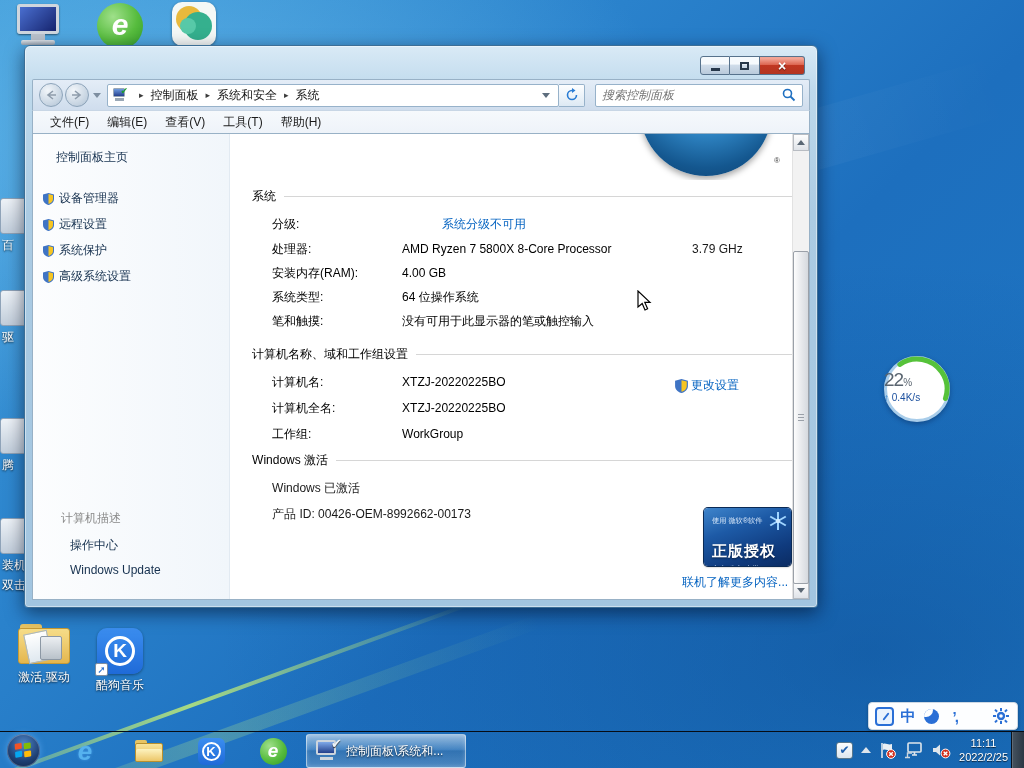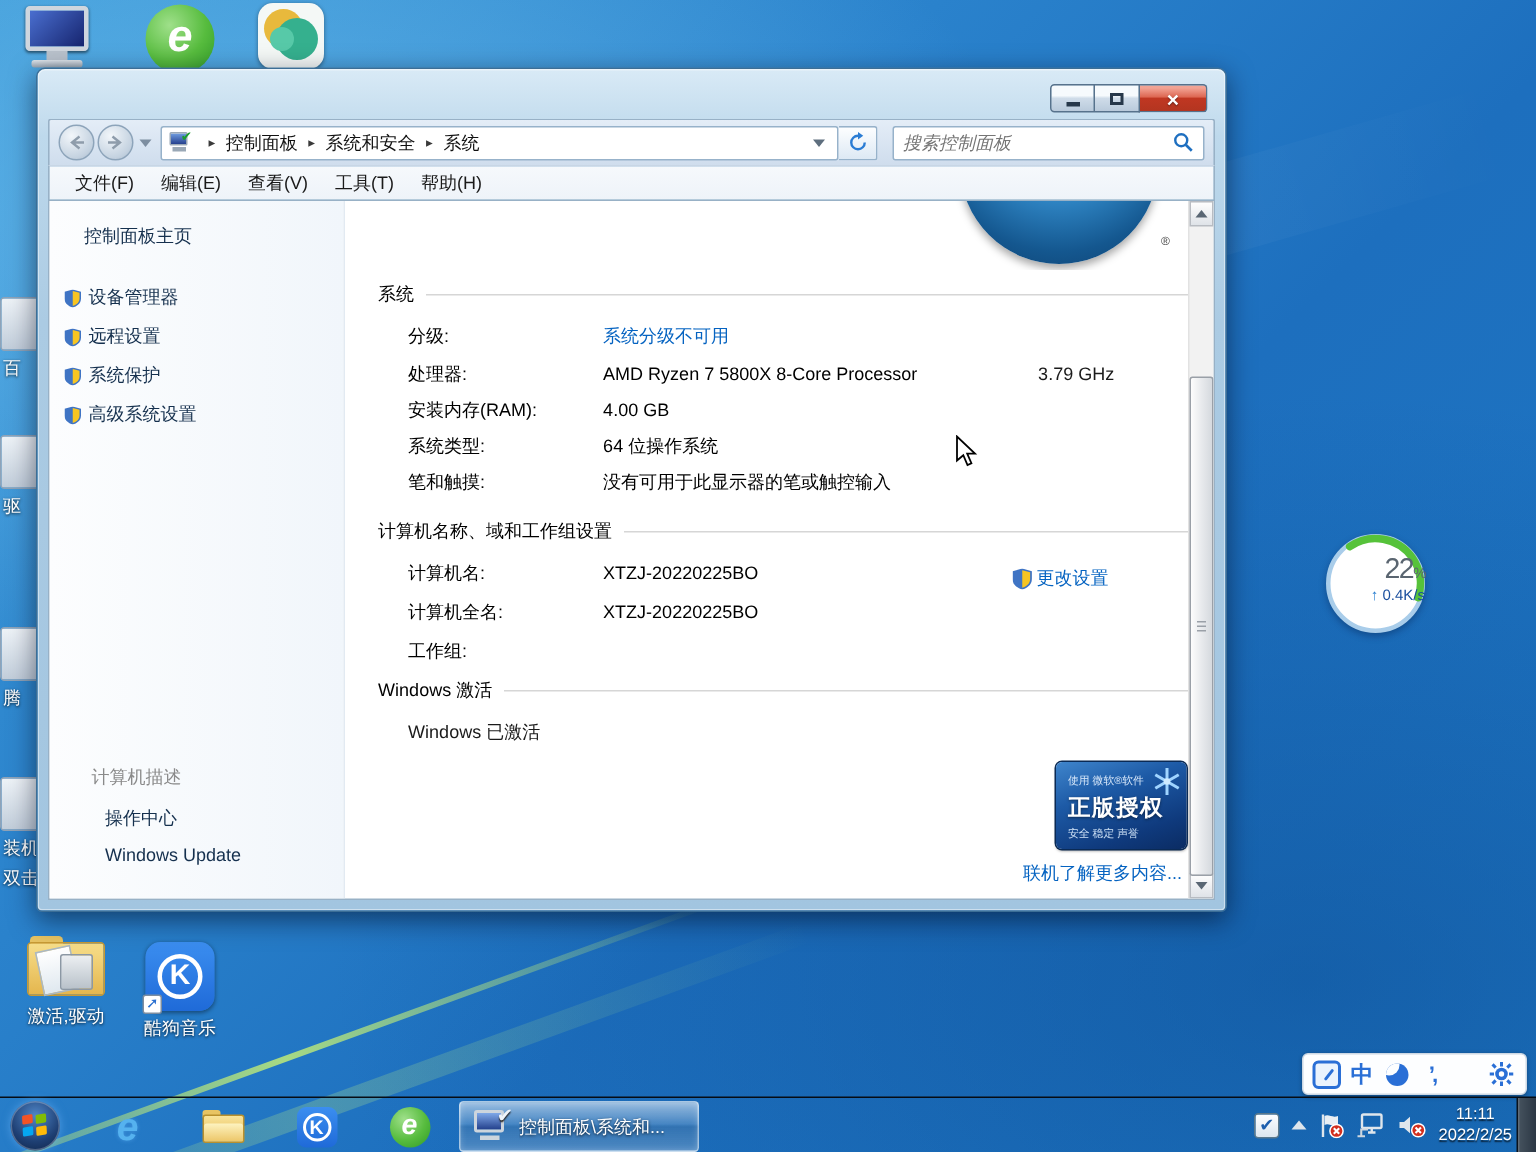--- a/index.html
+++ b/index.html
@@ -45,21 +45,21 @@
   .folder-icon .sheet { position:absolute; left:8px; top:8px; width:24px; height:30px; background:linear-gradient(#fff,#dfe8ef); border:1px solid #aab8c4; transform:rotate(-12deg); }
   .folder-icon .bot { position:absolute; left:22px; top:12px; width:22px; height:24px; background:linear-gradient(#eceff2,#b9c2ca); border:1px solid #8c98a4; border-radius:2px; }
   .kugou-icon { width:46px; height:46px; margin:0 auto; border-radius:10px; background:linear-gradient(#3b8ef0,#1f6ad8); position:relative; box-shadow:0 1px 3px rgba(0,0,0,.4); }
   .kugou-icon .ring { position:absolute; left:8px; top:8px; width:30px; height:30px; border:3px solid #fff; border-radius:50%; color:#fff; font-weight:bold; font-size:19px; text-align:center; line-height:24px; }
   .sc-arrow { position:absolute; left:-2px; bottom:-2px; width:13px; height:13px; background:#fff; border:1px solid #7d8da0; border-radius:2px; color:#2a6fd0; font-size:10px; line-height:11px; text-align:center; }
 
   
   .ball { position:absolute; left:884px; top:356px; width:66px; height:66px; cursor:pointer; }
   .ball .outer { position:absolute; inset:0; border-radius:50%; background:#fff; border:3px solid #a9cdea; box-shadow:0 2px 5px rgba(0,20,60,.35); }
   .ball svg { position:absolute; left:0; top:0; }
-  .ball .txt { position:absolute; inset:0; text-align:right; }
+  .ball .txt { position:absolute; inset:0; text-align:left; }
   .ball .pct { margin-top:13px; font-size:19px; color:#5a6570; letter-spacing:-1px; }
   .ball .pct b { font-weight:normal; }
   .ball .pct .sign { font-size:10px; }
   .ball .spd { font-size:10px; color:#1a4f9e; margin-top:1px; }
   .ball .spd .ua { color:#2a7fd0; font-weight:bold; }
 
   
   .ime { position:absolute; left:868px; top:702px; width:150px; height:28px; background:#fdfeff; border:1px solid #cdd8e4; border-radius:4px; box-shadow:0 1px 3px rgba(0,0,0,.3); display:flex; align-items:center; justify-content:space-around; padding:0 4px; }
   .ime .it { color:#2a6fd6; cursor:pointer; display:flex; align-items:center; justify-content:center; width:20px; height:20px; }
   .ime .logo { border:2px solid #2a6fd6; border-radius:4px; width:19px; height:19px; background:#eaf3fd; position:relative; }
@@ -123,36 +123,36 @@
   .orb-reg { position:absolute; left:140px; top:22px; font-size:8px; color:#444; }
 
   .sec-head { display:flex; align-items:center; margin-bottom:11px; width:540px; }
   .sec-head .t { white-space:nowrap; color:#000; }
   .sec-head .rule { flex:1; height:1px; background:#d6d6d6; margin-left:8px; }
   .inforow { display:flex; width:540px; margin-bottom:7px; line-height:17px; }
   .inforow .lbl { width:150px; color:#000; padding-left:20px; }
   .inforow .val { flex:1; color:#000; }
   .inforow .extra { width:100px; }
   .sys-rows .inforow:first-child .val { color:#0563c1; cursor:pointer; }
-  .sys-rows .inforow:first-child { margin-bottom:8px; }
+  .sys-rows .inforow:first-child { margin-bottom:8px;gap:40px; }
   .cn-rows .inforow { margin-bottom:9px; }
   .sect2 { margin-top:16px; }
   .sect3 { margin-top:8px; }
   .lnk { color:#0563c1; cursor:pointer; }
 
   .chg { position:absolute; left:445px; top:243px; display:flex; align-items:center; cursor:pointer; }
   .chg .sh { margin-right:3px; }
 
   .act-status { margin-top:10px; margin-bottom:9px; padding-left:20px; }
   .act-pid { padding-left:20px; }
   .badge { position:absolute; left:474px; top:374px; width:87px; height:58px; border-radius:4px; cursor:default;
     background:linear-gradient(160deg,#3f85cc 0%, #1d5aa6 35%, #0f3a7d 75%, #0b2c63);
     box-shadow:0 0 0 1px #0a2a55, 0 1px 2px rgba(0,0,0,.4); color:#fff; text-align:left; padding:7px 0 0 8px; overflow:hidden; }
   .badge .l1 { font-size:8px; transform:scale(.9); transform-origin:left; white-space:nowrap; color:#dbeafb; }
-  .badge .l2 { font-size:15px; font-weight:bold; letter-spacing:1px; margin-top:3px; text-shadow:0 1px 2px rgba(0,0,0,.5); }
+  .badge .l2 { font-size:15px; font-weight:bold; letter-spacing:1px; margin-top:16px; text-shadow:0 1px 2px rgba(0,0,0,.5); }
   .badge .l3 { font-size:8px; transform:scale(.9); transform-origin:left; white-space:nowrap; color:#cfe2f6; margin-top:2px; }
   .badge svg { position:absolute; right:3px; top:3px; }
   .morelink { position:absolute; left:452px; top:440px; }
 
   .vscroll { width:17px; background:#f2f2f2; border-left:1px solid #e2e2e2; display:flex; flex-direction:column; }
   .sbtn { height:17px; background:linear-gradient(#fefefe,#dfe3e8); border:1px solid #b8bcc2; display:flex; align-items:center; justify-content:center; cursor:pointer; }
   .tri-up { width:0; height:0; border-left:4px solid transparent; border-right:4px solid transparent; border-bottom:5px solid #5a6774; }
   .tri-dn { width:0; height:0; border-left:4px solid transparent; border-right:4px solid transparent; border-top:5px solid #5a6774; }
   .strack { flex:1; position:relative; }
   .sthumb { position:absolute; left:0; right:0; top:100px; height:333px; background:linear-gradient(90deg,#fdfdfd,#e8eaed 50%,#d5d9de); border:1px solid #9aa0a8; border-radius:2px; cursor:grab; }
@@ -409,35 +409,37 @@
           <div class="inforow">
             <span class="lbl">计算机名:</span>
             <span class="val">XTZJ-20220225BO</span>
           </div>
           <div class="inforow">
             <span class="lbl">计算机全名:</span>
             <span class="val">XTZJ-20220225BO</span>
           </div>
           <div class="inforow">
             <span class="lbl">工作组:</span>
+            <span class="val">WorkGroup</span>
           </div>
         </div>
         <div class="chg">
           <svg class="sh" width="13" height="14" viewBox="0 0 11 12">
               <path d="M5.5 0 L11 1.5 V6 C11 9.5 8 11.3 5.5 12 C3 11.3 0 9.5 0 6 V1.5 Z" fill="#3f74c4"></path>
               <path d="M5.5 1 L10 2.2 V6 C10 8.8 7.6 10.4 5.5 11 Z" fill="#f7c522"></path>
             </svg>
           <span class="lnk">更改设置</span>
         </div>
 
         <div class="sec-head sect3">
           <span class="t">Windows 激活</span>
             <i class="rule"></i>
         </div>
         <div class="act-status">Windows 已激活</div>
+        <div class="act-pid">产品 ID: 00426-OEM-8992662-00173</div>
 
         <div class="badge">
           <svg width="20" height="20" viewBox="0 0 20 20">
             <g stroke="#9fd4ff" stroke-width="2">
               <path d="M10 1 V19"></path>
                 <path d="M2.2 5.5 L17.8 14.5"></path>
                 <path d="M17.8 5.5 L2.2 14.5"></path>
             </g>
             <circle cx="10" cy="10" r="2.2" fill="#cfeaff"></circle>
           </svg>

